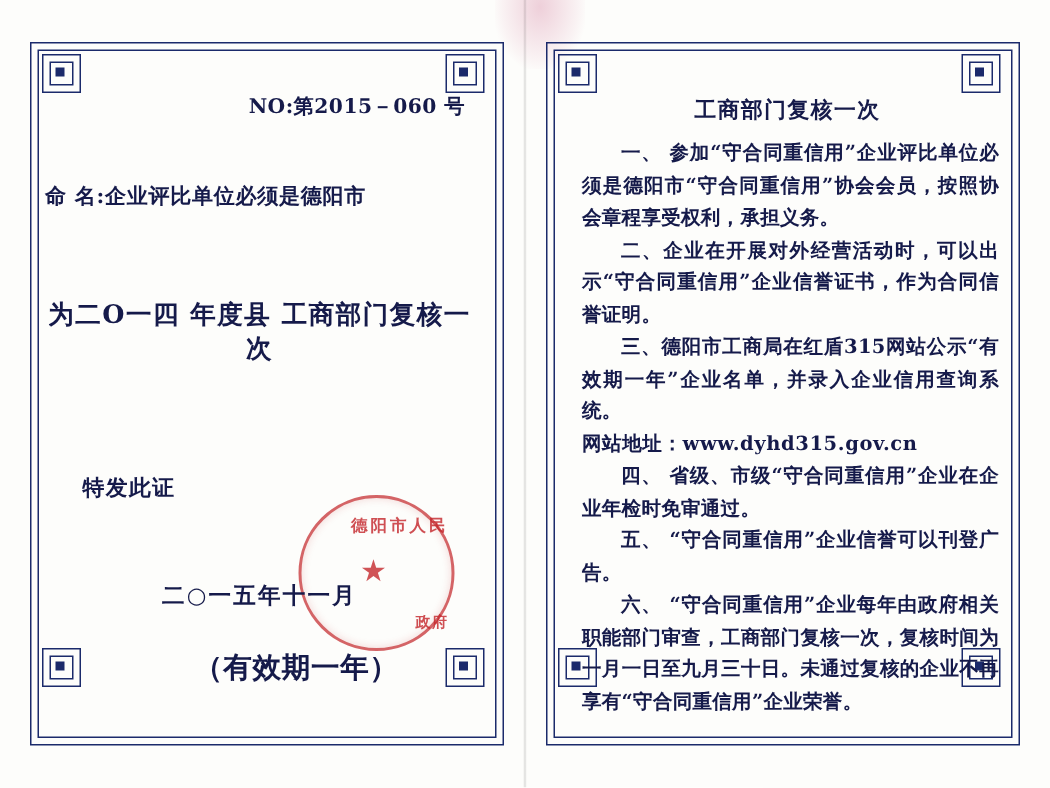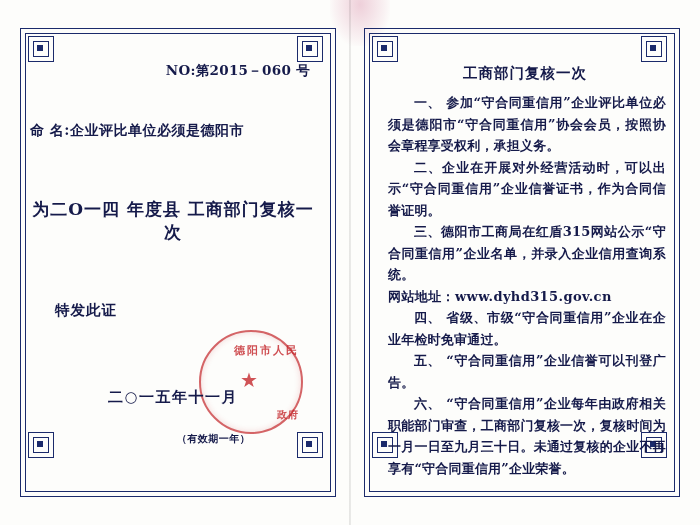--- a/index.html
+++ b/index.html
@@ -114,45 +114,44 @@
     top: 198px;
     width: 290px;
     text-align: center;
     font-size: 17px;
     font-weight: bold;
     letter-spacing: 1px;
   }
   .award-line {
     position: absolute;
     left: 55px;
-    top: 301px;
+    top: 316px;
     font-size: 14.5px;
     font-weight: bold;
     letter-spacing: 1px;
   }
   .date-line {
     position: absolute;
     left: 28px;
     top: 388px;
     width: 290px;
     text-align: center;
     font-size: 15px;
     font-weight: bold;
     letter-spacing: 1.5px;
   }
   .valid-line {
     position: absolute;
     left: 28px;
     top: 432px;
     width: 339px;
     text-align: center;
-    font-size: 10px;
+    font-size: 19px;
     font-weight: bold;
     letter-spacing: 0.5px;
-    margin-left: 16px;
   }
   
   .seal {
     position: absolute;
     left: 199px;
     top: 330px;
     width: 104px;
     height: 104px;
   }
   .seal .ring {
@@ -279,20 +278,20 @@
     <div class="corner br">
         <i class="a"></i>
         <i class="b"></i>
         <i class="c"></i>
       </div>
 
     <div class="content notice-title">工商部门复核一次</div>
     <div class="content notice-body">
       <p>一、 参加“守合同重信用”企业评比单位必须是德阳市“守合同重信用”协会会员，按照协会章程享受权利，承担义务。</p>
       <p>二、企业在开展对外经营活动时，可以出示“守合同重信用”企业信誉证书，作为合同信誉证明。</p>
-      <p>三、德阳市工商局在红盾315网站公示“守合同重信用”企业名单，并录入企业信用查询系统。</p>
+      <p>三、德阳市工商局在红盾315网站公示“有效期一年”企业名单，并录入企业信用查询系统。</p>
       <p class="noindent url">网站地址：www.dyhd315.gov.cn</p>
       <p>四、 省级、市级“守合同重信用”企业在企业年检时免审通过。</p>
       <p>五、 “守合同重信用”企业信誉可以刊登广告。</p>
       <p>六、 “守合同重信用”企业每年由政府相关职能部门审查，工商部门复核一次，复核时间为一月一日至九月三十日。未通过复核的企业不再享有“守合同重信用”企业荣誉。</p>
     </div>
   </div>
 </div>
 
 </body></html>

